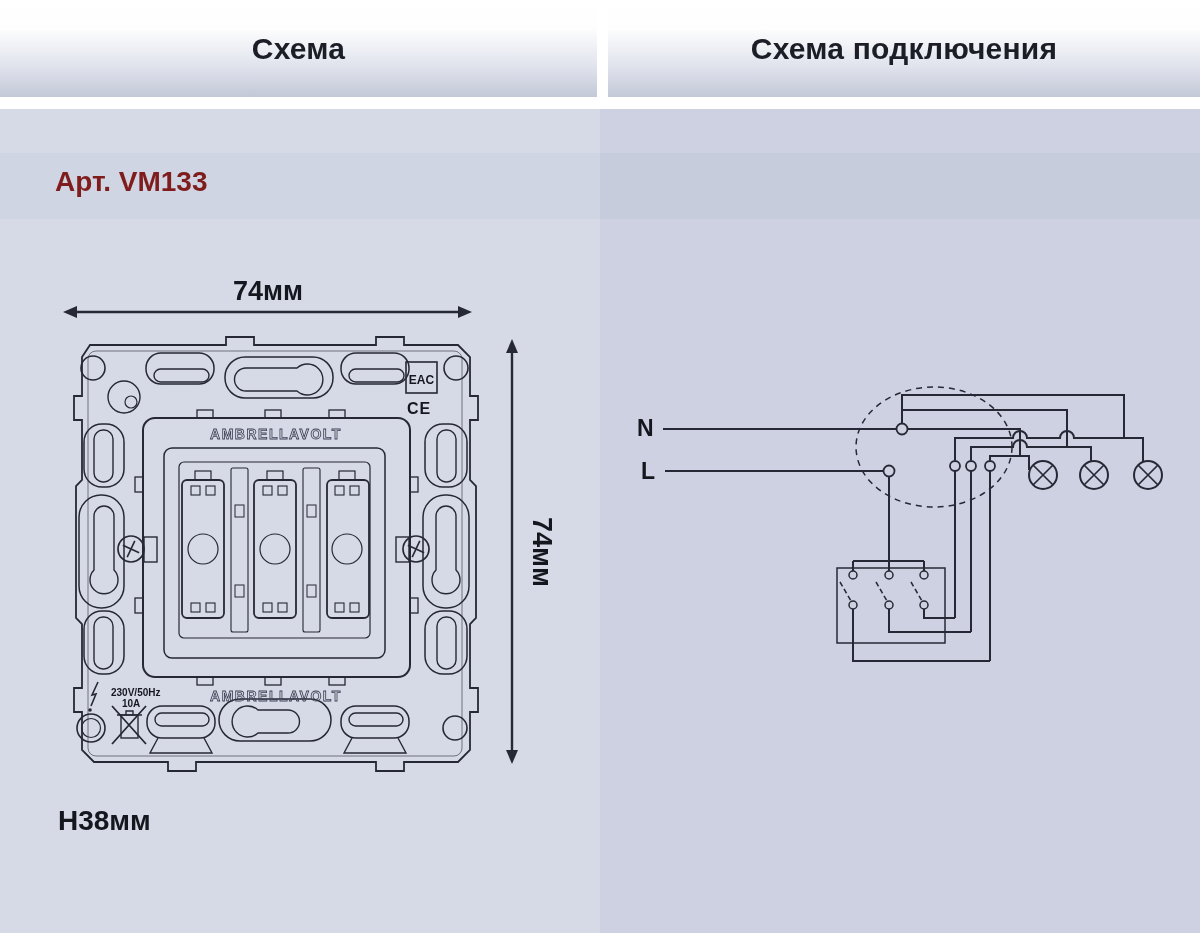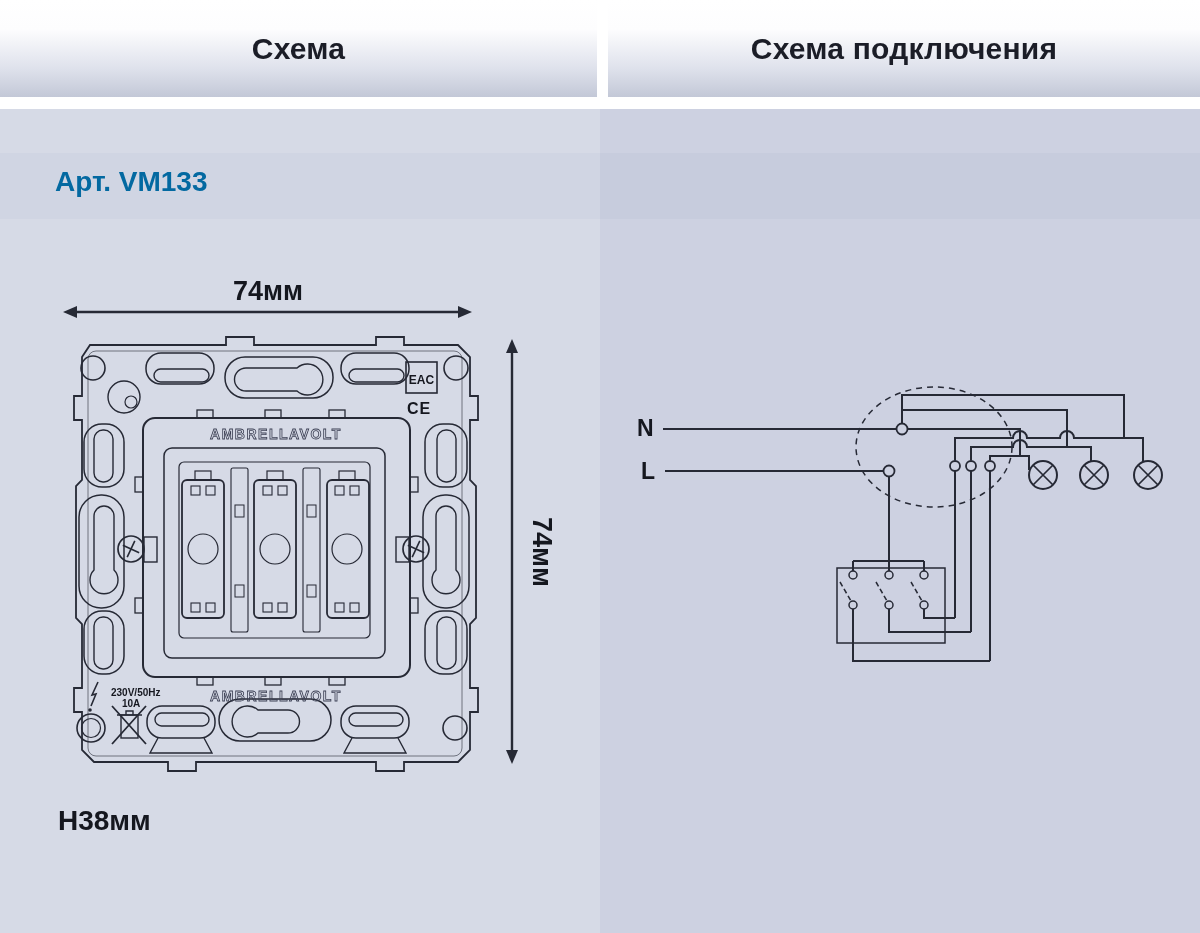--- a/index.html
+++ b/index.html
@@ -13,21 +13,21 @@
   .hdr span{font-size:30px;font-weight:700;color:#1b1d27;letter-spacing:.2px;}
 
   .content{position:absolute;top:109px;height:824px;}
   .content-left{left:0;width:600px;background:#d6dae6;}
   .content-right{left:600px;width:600px;background:#cdd1e1;}
 
   .band{position:absolute;top:153px;height:66px;}
   .band-left{left:0;width:600px;background:#d0d5e3;}
   .band-right{left:600px;width:600px;background:#c7ccdd;}
 
-  .article{position:absolute;left:55px;top:166px;font-size:28px;font-weight:700;color:#0369a1;}
+  .article{position:absolute;left:55px;top:166px;font-size:28px;font-weight:700;color:#7f1d1d;}
 
   svg{position:absolute;top:109px;width:600px;height:824px;}
   #svg-left{left:0;}
   #svg-right{left:600px;}
 
   .ln{stroke:#262935;fill:none;}
   .txt{fill:#15171f;font-family:"Liberation Sans",sans-serif;}
 </style>
 </head>
 <body>

